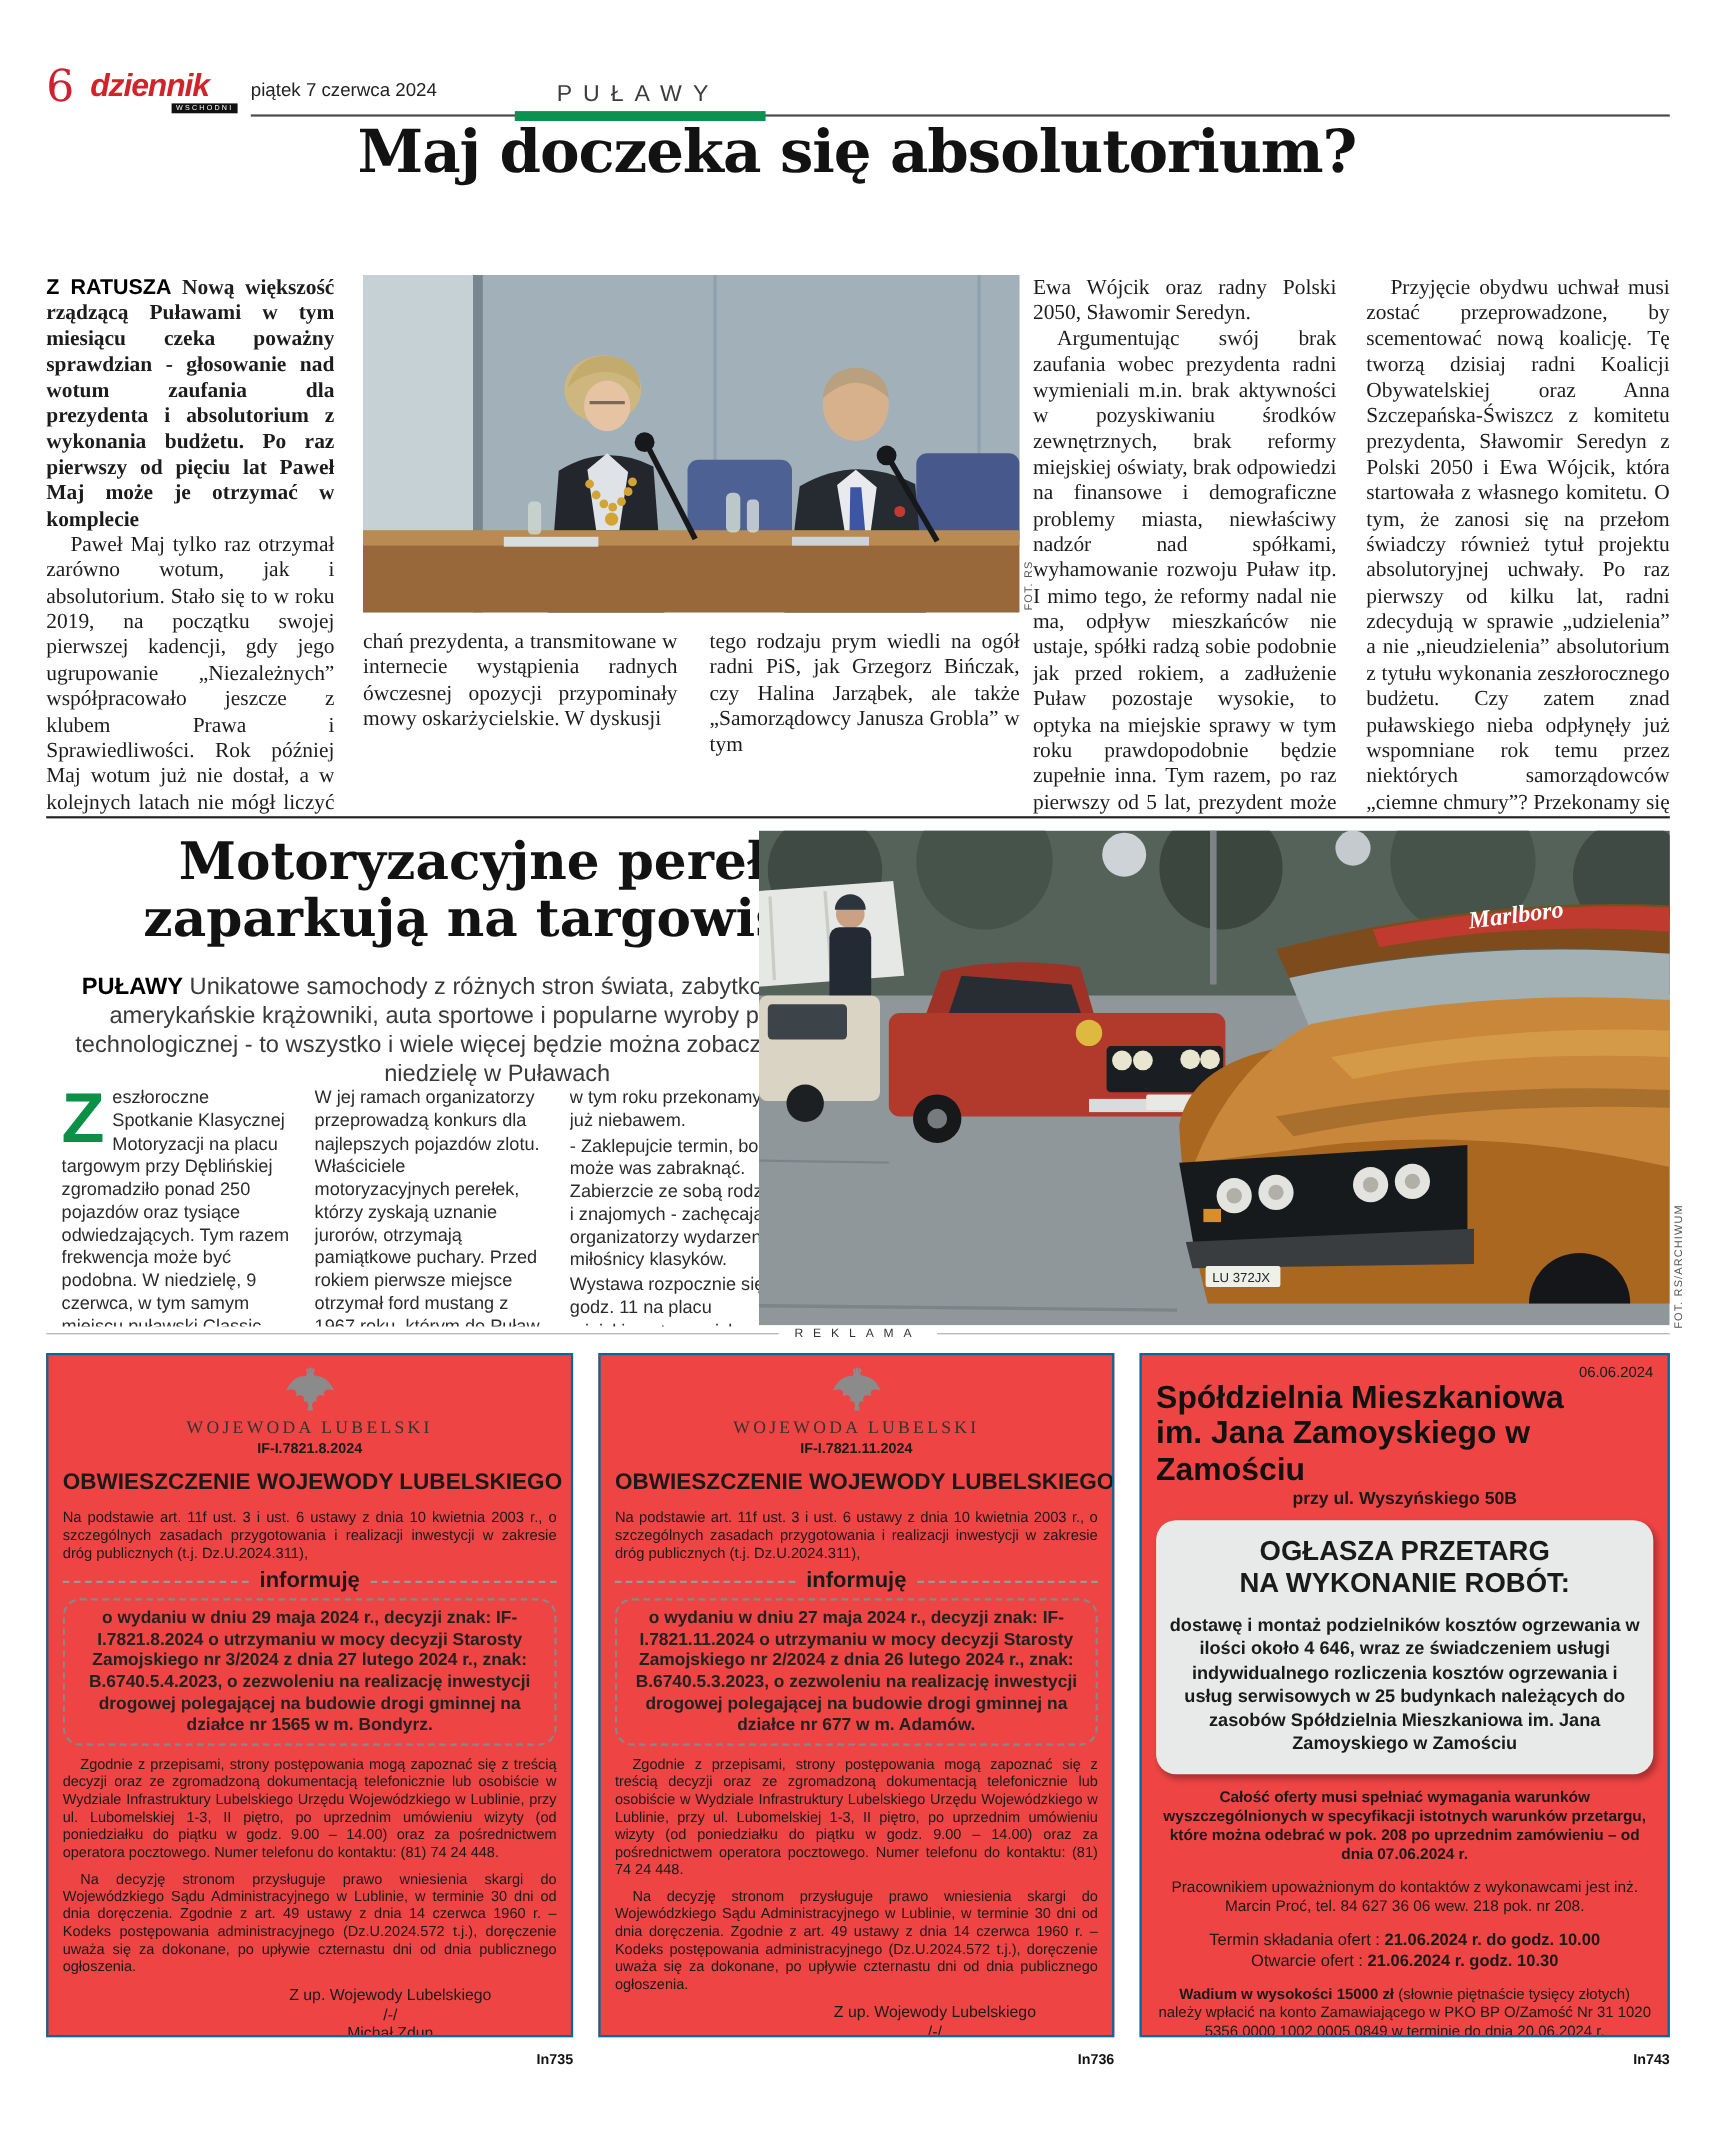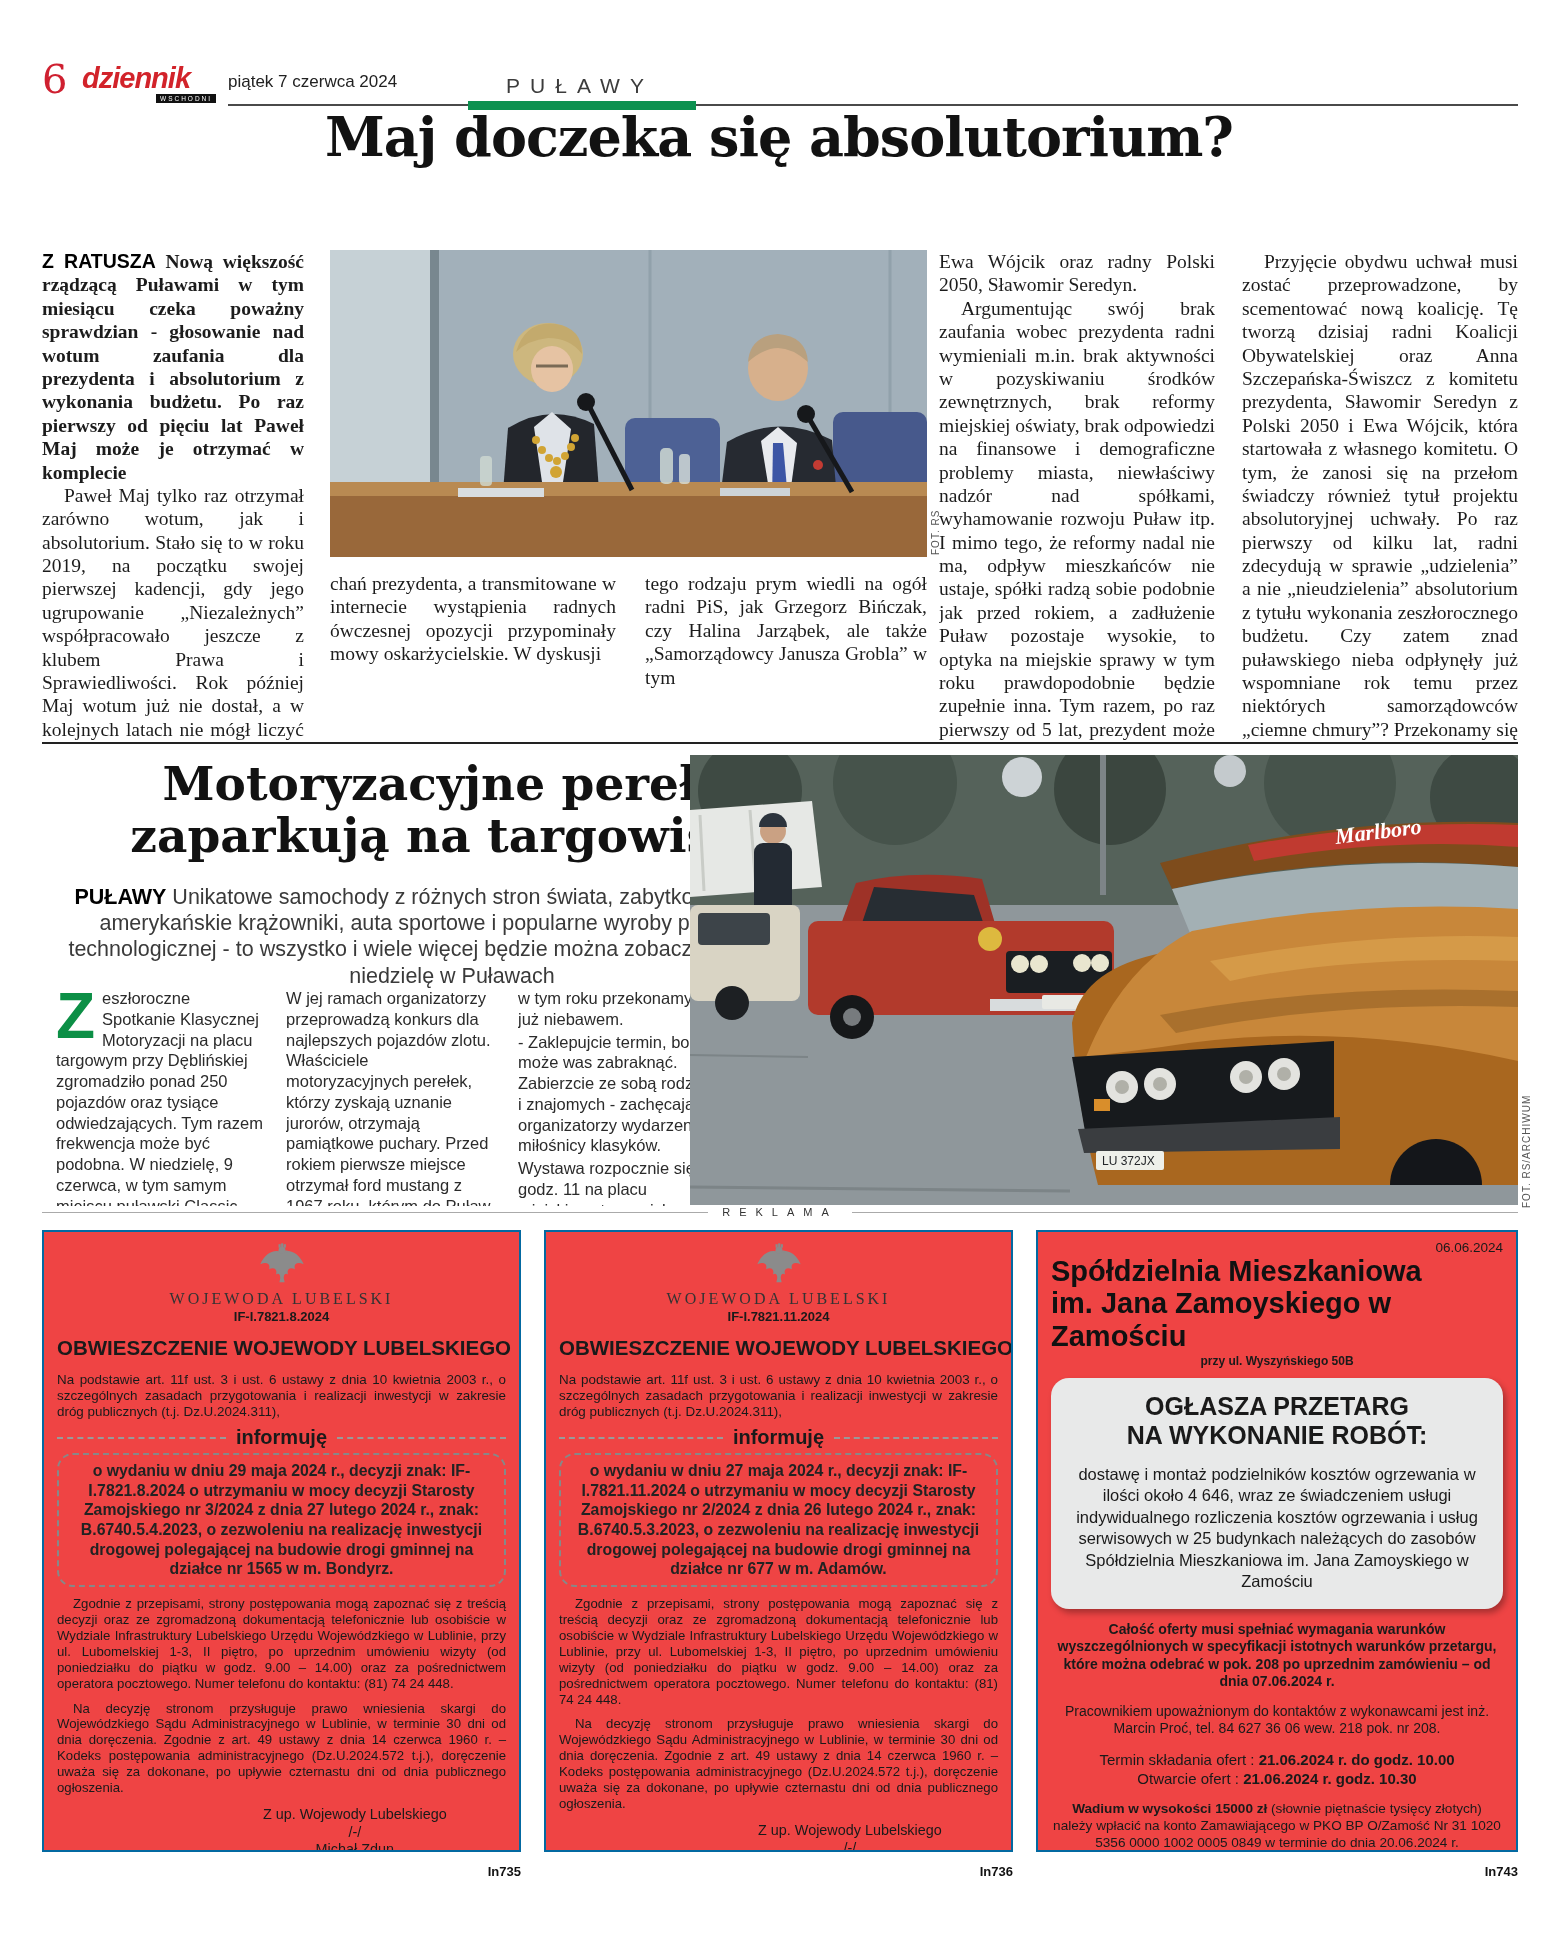--- a/index.html
+++ b/index.html
@@ -94,25 +94,25 @@
   .sig{width:62%;margin-left:auto;margin-right:12px;text-align:center;font-size:14.4px;
        line-height:1.22;margin-top:10px;}
   .ad-tag{position:absolute;top:1864px;font-weight:bold;font-size:13px;color:#111;text-align:right;}
   .tag1{left:42px;width:479px;}
   .tag2{left:544px;width:469px;}
   .tag3{left:1036px;width:482px;}
 
   
   .ad3-date{text-align:right;font-size:13.5px;margin-top:0;}
   .ad3-name{text-align:left;font-weight:bold;font-size:29px;line-height:1.12;color:#111;}
-  .ad3-addr{text-align:center;font-weight:bold;font-size:12px;margin-top:2px;}
+  .ad3-addr{text-align:center;font-weight:bold;font-size:16px;margin-top:2px;}
   .ad3-panel{background:#e8e9e9;border-radius:18px;box-shadow:3px 4px 6px rgba(0,0,0,0.3);
              padding:14px 10px 16px 10px;margin-top:10px;}
   .ad3-announce{text-align:center;font-weight:bold;font-size:25px;line-height:1.15;color:#1a1a1a;}
-  .ad3-scope{text-align:center;font-weight:normal;font-size:16.5px;line-height:1.3;margin-top:14px;}
+  .ad3-scope{text-align:center;font-weight:bold;font-size:16.5px;line-height:1.3;margin-top:14px;}
   .ad3-p{font-size:14px;line-height:1.25;text-align:center;margin-top:12px;}
   .ad3-p.bold{font-weight:bold;}
   .ad3-dl{text-align:center;font-size:15px;margin-top:12px;line-height:1.3;}
   .ad3-dl b{font-size:15px;}
   .ad3-wadium{font-size:13.6px;line-height:1.25;text-align:center;margin-top:12px;}
 </style>
 </head>
 <body>
 
 <div class="page">

